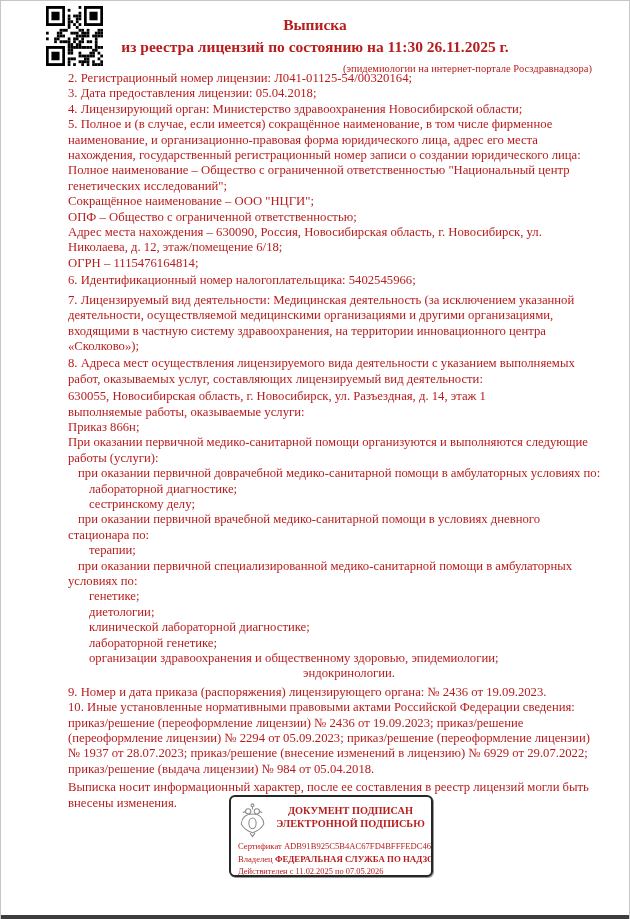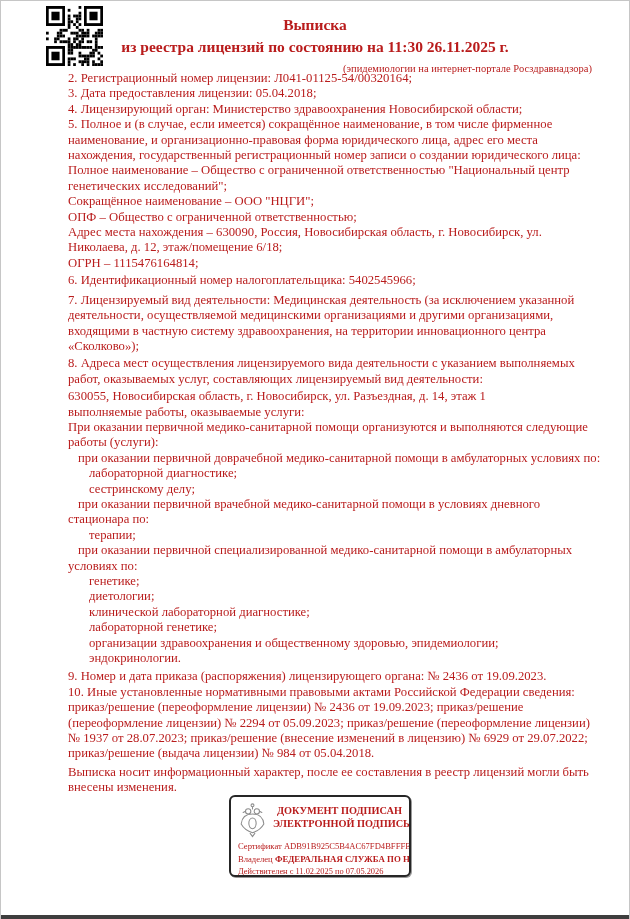--- a/index.html
+++ b/index.html
@@ -16,21 +16,21 @@
     color:#b91c1c;
   }
   .qr{position:absolute;left:45px;top:5px;width:57px;height:60px;}
   .title{position:absolute;left:0;right:0;text-align:center;font-weight:bold;font-size:15.5px;white-space:nowrap;}
   .t1{top:15px;}
   .t2{top:37px;}
   .note{position:absolute;top:62px;right:37px;font-size:10.5px;white-space:nowrap;}
   .body{position:absolute;left:67px;top:70px;right:20px;}
   .line{font-size:12.7px;line-height:15.4px;white-space:nowrap;}
   .stamp{
-    position:absolute;left:228px;top:794px;width:182px;height:82px;
+    position:absolute;left:228px;top:794px;width:204px;height:82px;
     box-sizing:border-box;border:2px solid #262626;border-radius:6px;
     background:#ffffff;overflow:hidden;
     box-shadow:1px 1px 0 #9a9a9a;
   }
   .emblem{position:absolute;left:8px;top:5px;width:27px;height:36px;}
   .stamp-head{position:absolute;left:42px;top:8px;right:3px;text-align:center;font-weight:bold;font-size:10.3px;line-height:12.5px;white-space:nowrap;}
   .stamp-cert{position:absolute;left:7px;top:44px;font-size:8.6px;white-space:nowrap;}
   .stamp-owner{position:absolute;left:7px;top:57px;font-size:8.6px;white-space:nowrap;}
   .stamp-owner b{font-size:8.8px;}
   .stamp-validity{position:absolute;left:7px;top:70px;font-size:8.4px;white-space:nowrap;}
@@ -199,36 +199,37 @@
       <div class="line">ОГРН – 1115476164814;</div>
       <div class="line" style="margin-top: 2px;">6. Идентификационный номер налогоплательщика: 5402545966;</div>
       <div class="line" style="margin-top: 4px;">7. Лицензируемый вид деятельности: Медицинская деятельность (за исключением указанной</div>
       <div class="line">деятельности, осуществляемой медицинскими организациями и другими организациями,</div>
       <div class="line">входящими в частную систему здравоохранения, на территории инновационного центра</div>
       <div class="line">«Сколково»);</div>
       <div class="line" style="margin-top: 2px;">8. Адреса мест осуществления лицензируемого вида деятельности с указанием выполняемых</div>
       <div class="line">работ, оказываемых услуг, составляющих лицензируемый вид деятельности:</div>
       <div class="line" style="margin-top: 2px;">630055, Новосибирская область, г. Новосибирск, ул. Разъездная, д. 14, этаж 1</div>
       <div class="line">выполняемые работы, оказываемые услуги:</div>
+      <div class="line">Приказ 866н;</div>
       <div class="line">При оказании первичной медико-санитарной помощи организуются и выполняются следующие</div>
       <div class="line">работы (услуги):</div>
       <div class="line" style="padding-left: 10px;">при оказании первичной доврачебной медико-санитарной помощи в амбулаторных условиях по:</div>
       <div class="line" style="padding-left: 21px;">лабораторной диагностике;</div>
       <div class="line" style="padding-left: 21px;">сестринскому делу;</div>
       <div class="line" style="padding-left: 10px;">при оказании первичной врачебной медико-санитарной помощи в условиях дневного</div>
       <div class="line">стационара по:</div>
       <div class="line" style="padding-left: 21px;">терапии;</div>
       <div class="line" style="padding-left: 10px;">при оказании первичной специализированной медико-санитарной помощи в амбулаторных</div>
       <div class="line">условиях по:</div>
       <div class="line" style="padding-left: 21px;">генетике;</div>
       <div class="line" style="padding-left: 21px;">диетологии;</div>
       <div class="line" style="padding-left: 21px;">клинической лабораторной диагностике;</div>
       <div class="line" style="padding-left: 21px;">лабораторной генетике;</div>
       <div class="line" style="padding-left: 21px;">организации здравоохранения и общественному здоровью, эпидемиологии;</div>
-      <div class="line" style="padding-left: 21px;">эндокринологии.</div>
+      <div class="line" style="padding-left: 21px; text-align: center;">эндокринологии.</div>
       <div class="line" style="margin-top: 3px;">9. Номер и дата приказа (распоряжения) лицензирующего органа: № 2436 от 19.09.2023.</div>
       <div class="line">10. Иные установленные нормативными правовыми актами Российской Федерации сведения:</div>
       <div class="line">приказ/решение (переоформление лицензии) № 2436 от 19.09.2023; приказ/решение</div>
       <div class="line">(переоформление лицензии) № 2294 от 05.09.2023; приказ/решение (переоформление лицензии)</div>
       <div class="line">№ 1937 от 28.07.2023; приказ/решение (внесение изменений в лицензию) № 6929 от 29.07.2022;</div>
       <div class="line">приказ/решение (выдача лицензии) № 984 от 05.04.2018.</div>
       <div class="line" style="margin-top: 3px;">Выписка носит информационный характер, после ее составления в реестр лицензий могли быть</div>
       <div class="line">внесены изменения.</div>
     </div>
 

